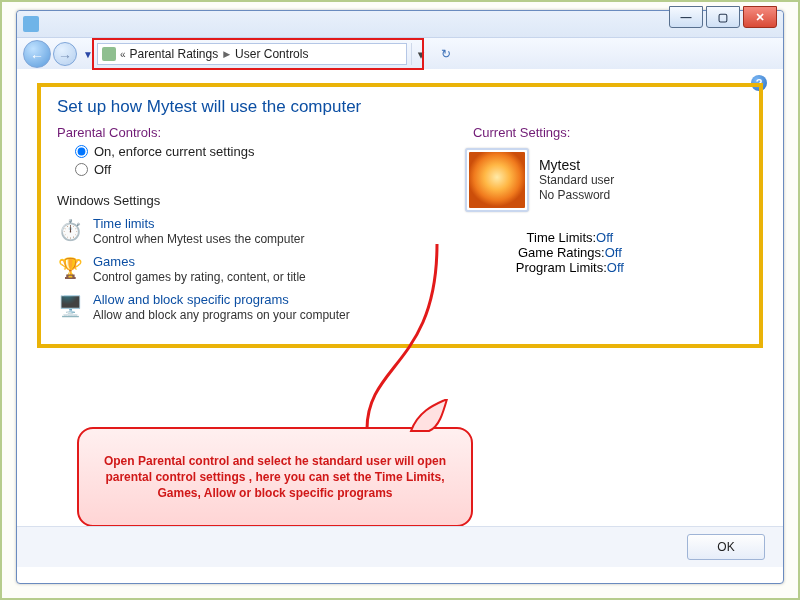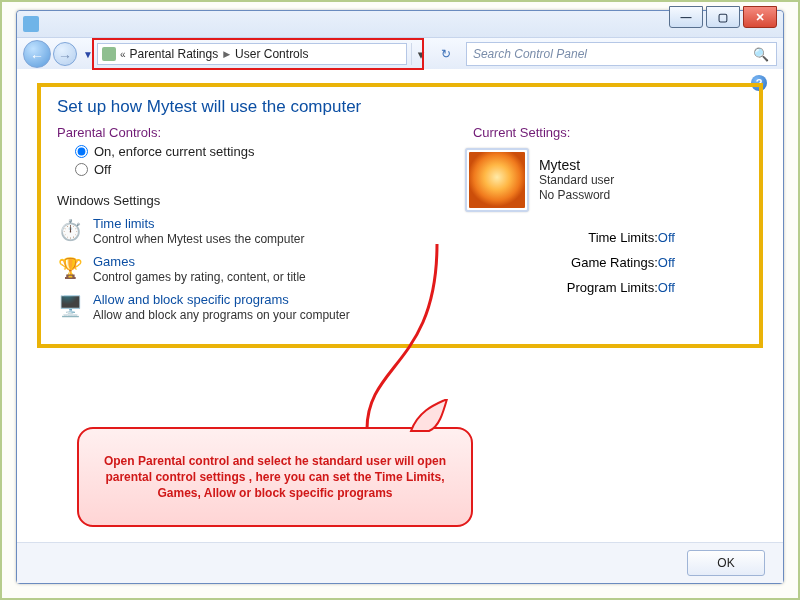--- a/index.html
+++ b/index.html
@@ -45,28 +45,28 @@
   .setting-item .stext .slink{color:#0c4fa3;font-size:13px;cursor:pointer;}
   .setting-item .stext .sdesc{color:#333;font-size:12px;margin-top:1px;}
   
   .col-right .section-label{margin-left:18px;}
   .user-block{display:flex;align-items:center;margin:8px 0 18px 10px;}
   .avatar-frame{width:56px;height:56px;border:2px solid #c9d7ef;border-radius:3px;background:#fff;padding:2px;box-shadow:0 0 2px rgba(0,0,0,.2);margin-right:10px;display:flex;align-items:center;justify-content:center;}
   .avatar-img{width:100%;height:100%;background:radial-gradient(circle at 50% 45%,#ffeaa8 0%,#ffb745 30%,#f07a1d 55%,#cc4e0a 70%);border-radius:1px;}
   .user-meta .uname{font-size:14px;color:#111;}
   .user-meta .umeta{font-size:12px;color:#333;line-height:1.25;}
   .status-table{margin-left:10px;font-size:13px;}
-  .status-row{display:flex;justify-content:flex-end;width:210px;margin:10px 0;}
+  .status-row{display:flex;justify-content:center;width:210px;margin:0 0;}
   .status-row .sval{color:#0c4fa3;}
   
   .callout{position:absolute;left:60px;bottom:16px;width:396px;height:100px;border:2px solid #e21a1a;border-radius:16px;background:linear-gradient(#fff0f0,#ffd5d5);padding:12px 16px;box-sizing:border-box;display:flex;align-items:center;text-align:center;color:#d01818;font-weight:bold;font-size:12px;line-height:1.35;}
   .callout .tail{position:absolute;top:-30px;right:22px;}
   .callout-line{position:absolute;left:340px;bottom:114px;width:90px;height:185px;pointer-events:none;}
   
-  .bottombar{position:absolute;left:0;right:0;bottom:0;height:40px;border-top:1px solid #d8e0ee;background:#f2f5fb;display:flex;align-items:center;justify-content:flex-end;padding-right:18px;margin-top:28px;}
+  .bottombar{position:absolute;left:0;right:0;bottom:16px;height:40px;border-top:1px solid #d8e0ee;background:#f2f5fb;display:flex;align-items:center;justify-content:flex-end;padding-right:18px;margin-top:28px;}
   .ok-btn{min-width:76px;height:24px;border:1px solid #9fb4d6;border-radius:3px;background:linear-gradient(#fefefe,#e6edf9);font-size:12px;color:#222;display:flex;align-items:center;justify-content:center;}
 </style>
 </head>
 <body>
 
 <div class="screenshot">
   <div class="window">
 
     <div class="titlebar">
       <div class="appicon"></div>
@@ -92,24 +92,20 @@
         <span class="chev">«</span>
         <span>Parental Ratings</span>
         <span class="sep">▶</span>
         <span>User Controls</span>
       </div>
       <div class="nav-dd">▾</div>
       <div class="refresh">
         <span>↻</span>
       </div>
 
-      <div class="searchbox">
-        <span class="ph">Search Control Panel</span>
-        <span class="mag">🔍</span>
-      </div>
     </div>
     <div class="breadcrumb-highlight"></div>
 
     <div class="pane">
       <div class="help-icon">?</div>
 
       <div class="main-box">
         <h1 class="page-title">Set up how Mytest will use the computer</h1>
 
         <div class="two-col">

